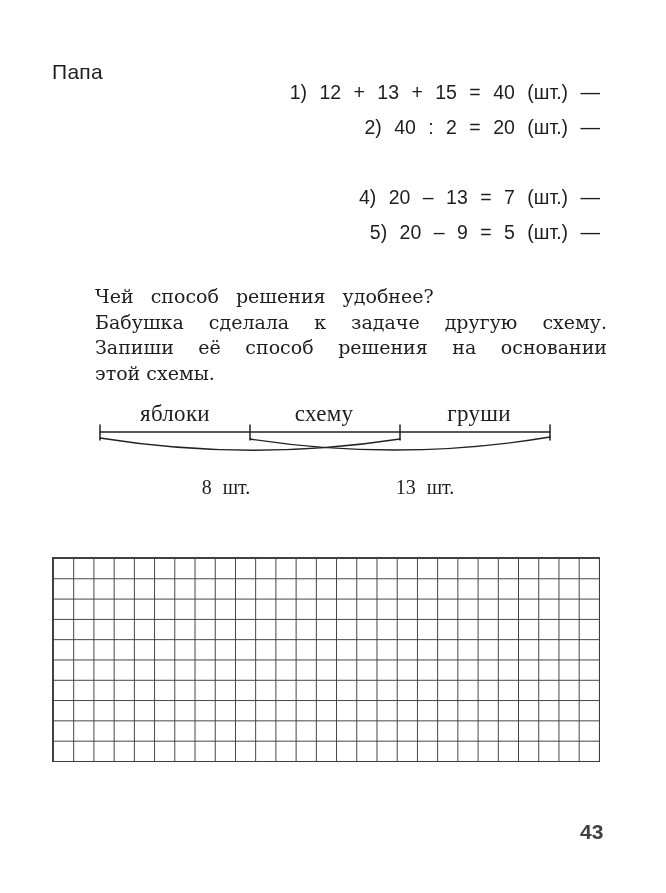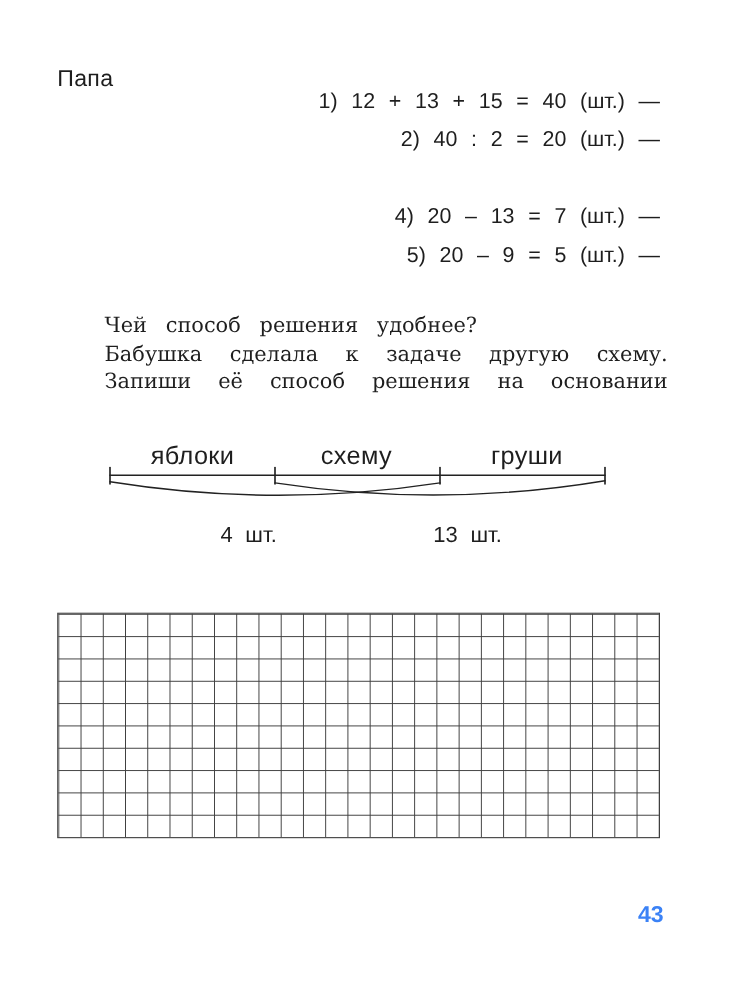--- a/index.html
+++ b/index.html
@@ -43,21 +43,21 @@
   .task {
     position: absolute; left: 95px; top: 284px; width: 512px;
     font-family: "DejaVu Serif", "Liberation Serif", serif;
     font-size: 19px; line-height: 25.5px;
   }
   .task-line { min-height: 25.5px; }
   .task-line.spread { word-spacing: 11px; }
   .task-line.just { text-align: justify; text-align-last: justify; }
 
   
-  .scheme { position: absolute; left: 0; top: 390px; width: 534px; height: 122px; }
+  .scheme { position: absolute; left: 0; top: 390px; width: 534px; height: 122px; font-family: Liberation Serif, serif; }
   .scheme-label {
     position: absolute; top: 11px;
     transform: translateX(-50%);
     font-size: 23px; letter-spacing: 0.3px;
   }
   .lbl-apples { left: 175px; }
   .lbl-plums  { left: 324px; }
   .lbl-pears  { left: 479px; }
   .scheme-svg { position: absolute; left: 0; top: 0; }
   .scheme-count {
@@ -77,21 +77,21 @@
     background-image:
       linear-gradient(to right, #3f3f3f 1px, transparent 1px),
       linear-gradient(to bottom, #3f3f3f 1px, transparent 1px);
     background-size: 20.23px 20.3px;
   }
 
   
   .page-number {
     position: absolute; left: 580px; top: 820px;
     font-size: 21px; font-weight: bold;
-    color: #3b82f6;
+    color: #404040;
   }
 </style>
 </head>
 <body>
 
 <div class="heading">Папа</div>
 
 <div class="equations">
   <div class="eq-row">
     <span class="eq-text">1) 12 + 13 + 15 = 40 (шт.) —</span>
@@ -111,34 +111,35 @@
   <div class="eq-row">
     <span class="eq-text">5) 20 – 9 = 5 (шт.) —</span>
     <span class="answer-line"></span>
   </div>
 </div>
 
 <div class="task">
   <div class="task-line spread">Чей способ решения удобнее?</div>
   <div class="task-line just">Бабушка сделала к задаче другую схему.</div>
   <div class="task-line just">Запиши её способ решения на основании</div>
+  <div class="task-line">этой схемы.</div>
 </div>
 
 <div class="scheme">
   <svg class="scheme-svg" width="666" height="122" viewBox="0 0 666 122" fill="none" stroke="#222222" stroke-width="1.5" stroke-linecap="round">
     <line x1="100" y1="42" x2="550" y2="42"></line>
     <line x1="100" y1="35" x2="100" y2="50"></line>
     <line x1="250" y1="35" x2="250" y2="50"></line>
     <line x1="400" y1="35" x2="400" y2="50"></line>
     <line x1="550" y1="35" x2="550" y2="50"></line>
     <path d="M 100 48 Q 250 72 400 49" stroke-width="1.3"></path>
     <path d="M 250 49 Q 400 72 550 47" stroke-width="1.3"></path>
   </svg>
   <div class="scheme-label lbl-apples">яблоки</div>
   <div class="scheme-label lbl-plums">схему</div>
   <div class="scheme-label lbl-pears">груши</div>
-  <div class="scheme-count cnt-left">4 шт.</div>
+  <div class="scheme-count cnt-left">8 шт.</div>
   <div class="scheme-count cnt-right">13 шт.</div>
 </div>
 
 <div class="grid"></div>
 
 <div class="page-number">43</div>
 
 </body></html>

